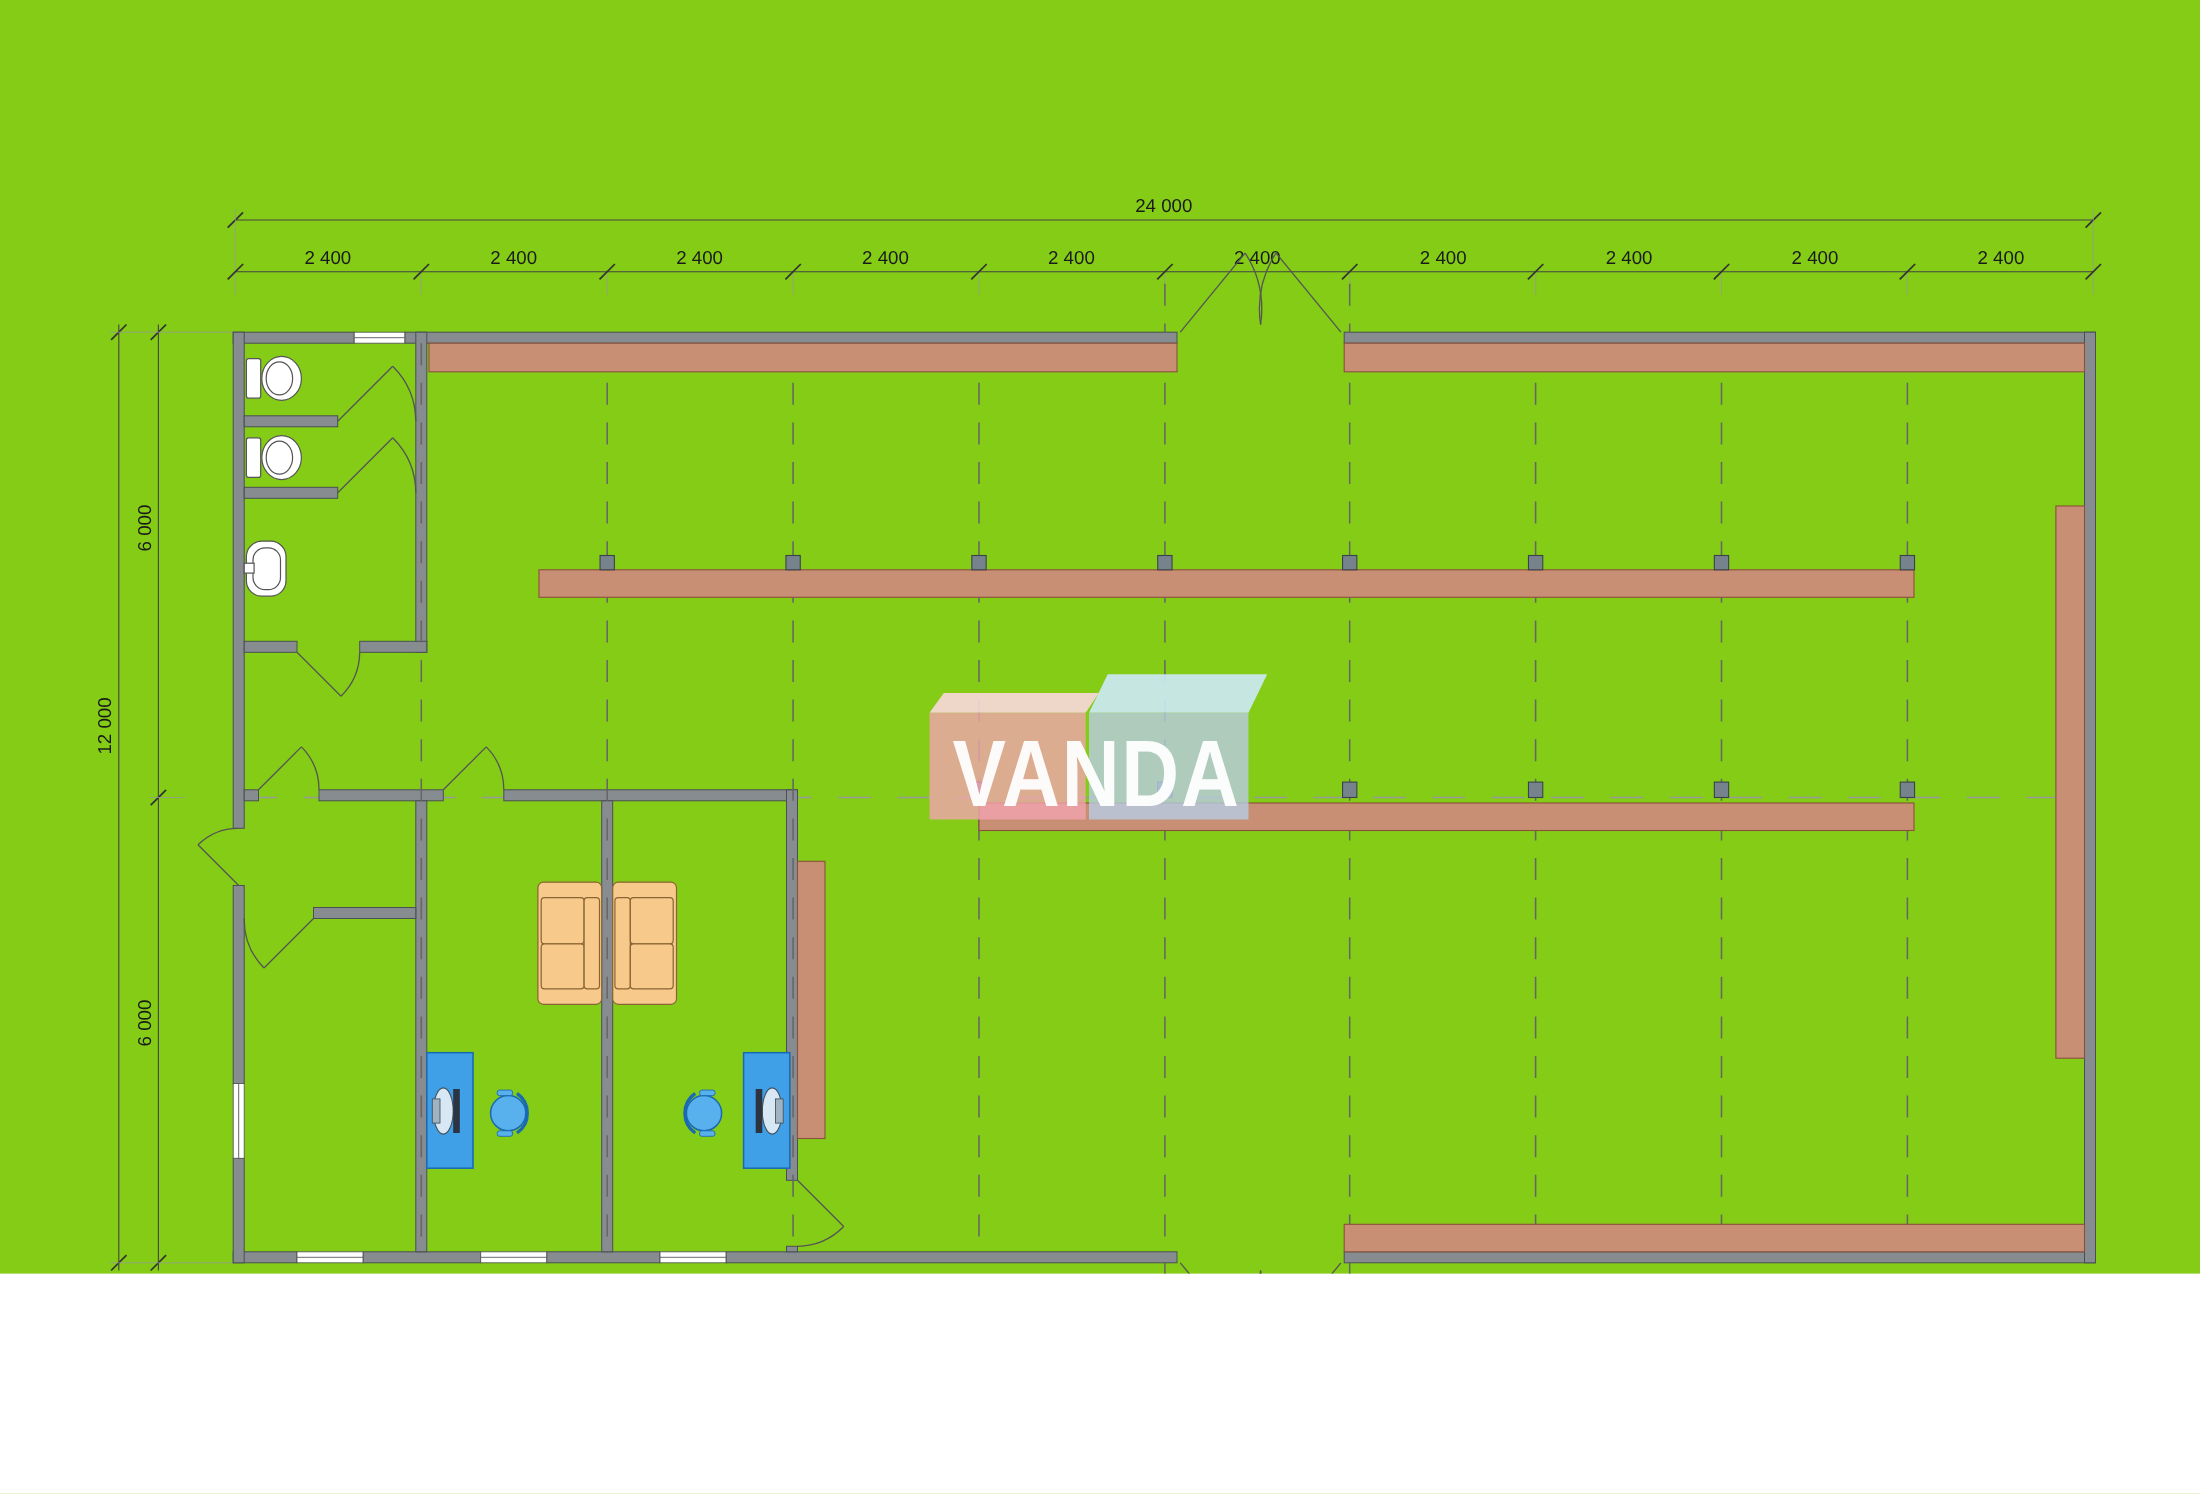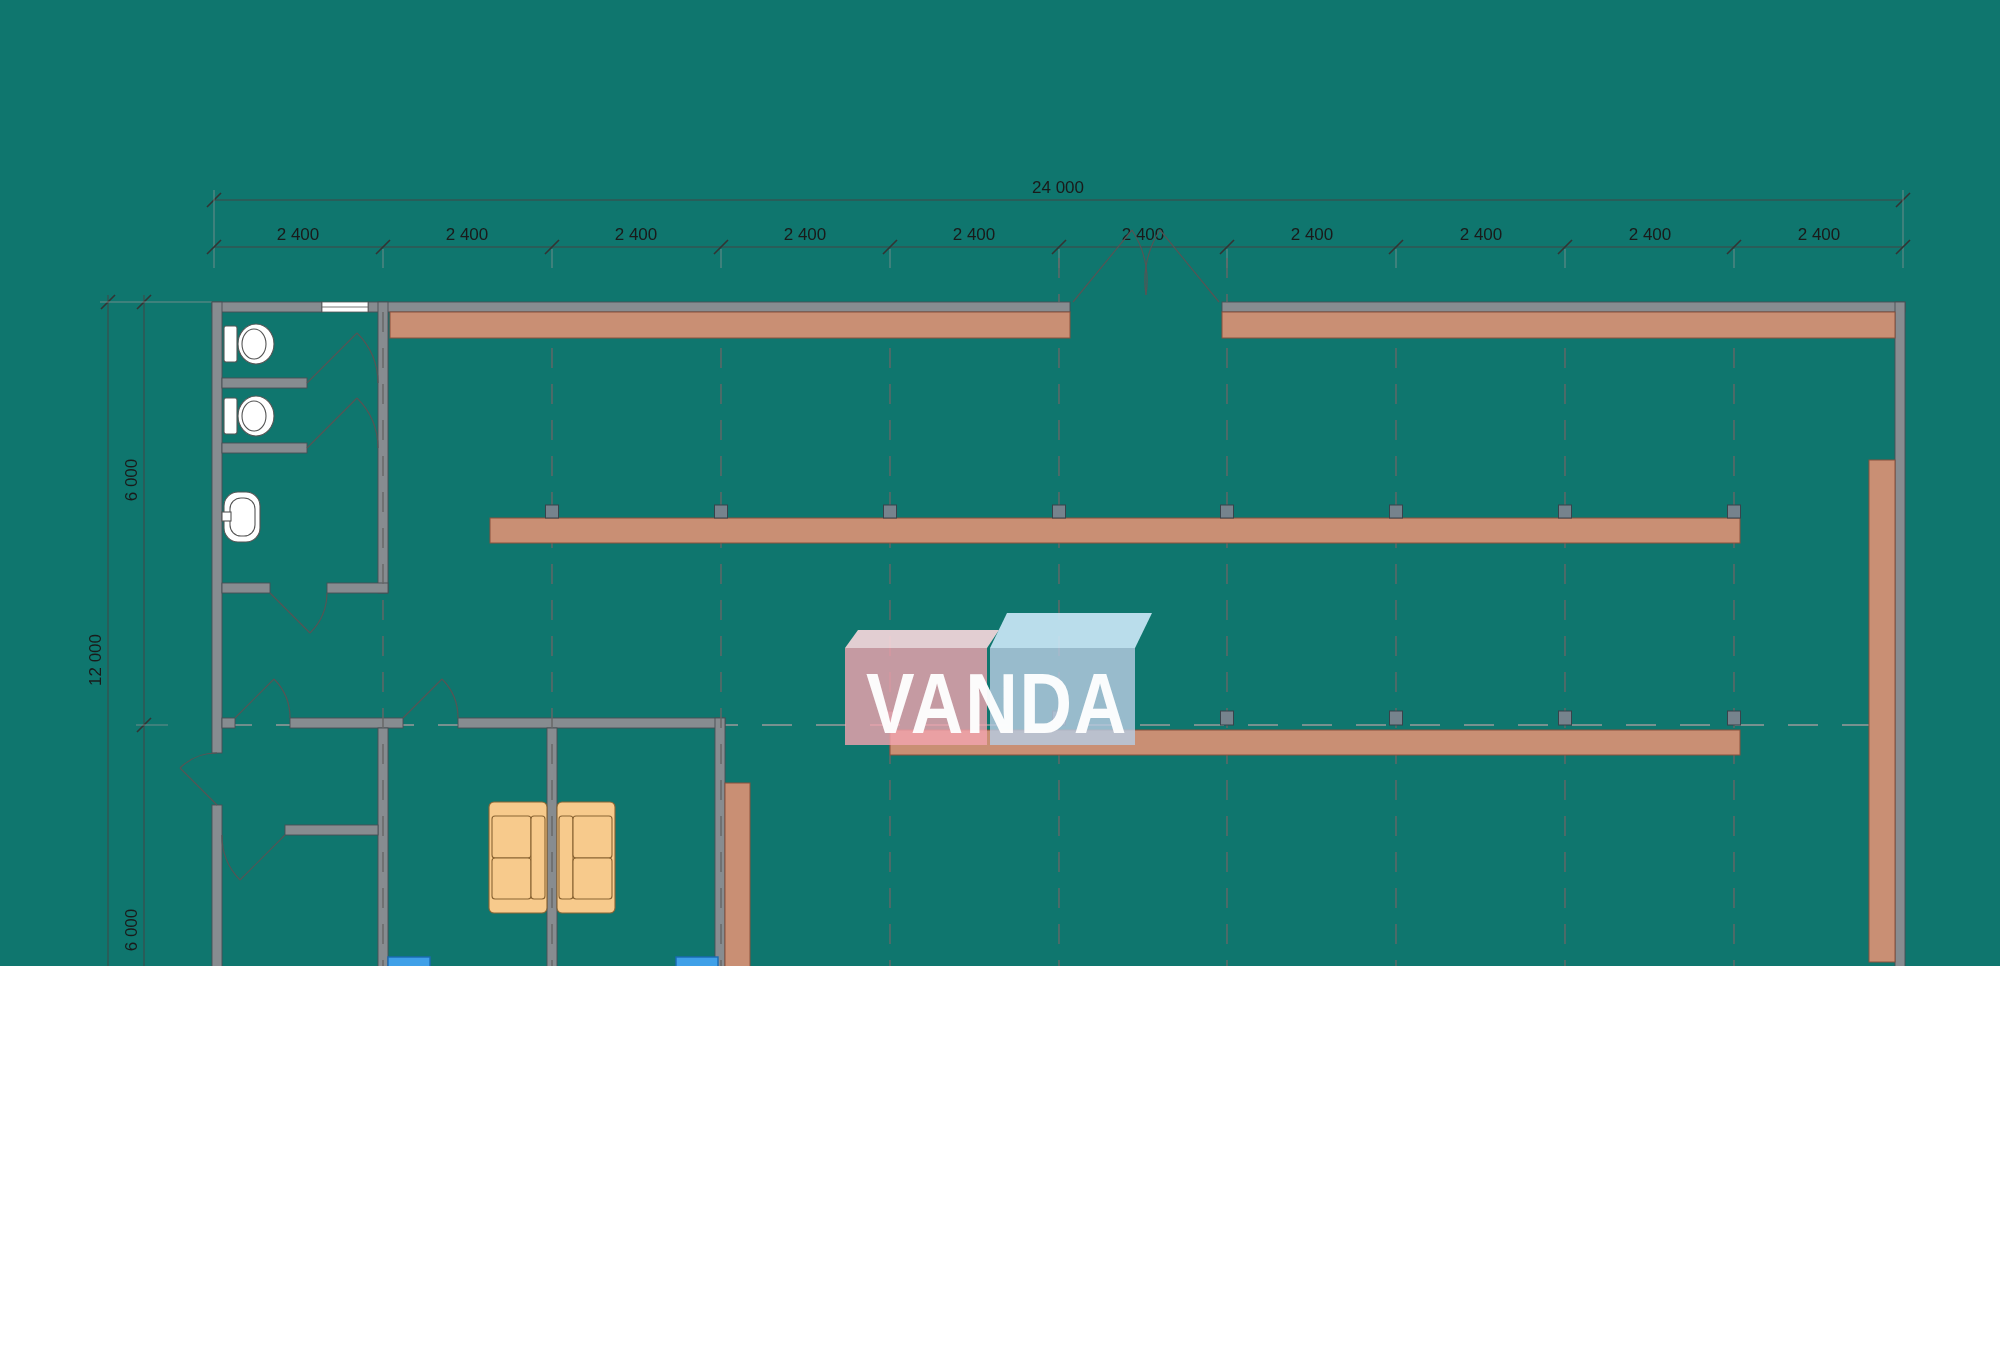--- a/index.html
+++ b/index.html
@@ -1,16 +1,16 @@
 <!DOCTYPE html>
 <html><head>
 <meta charset="utf-8">
 <style>
   html,body{margin:0;padding:0;background:#ffffff;}
-  .page{width:2000px;height:966px;position:relative;background:#0f766e;overflow:hidden;}
+  .page{width:2000px;height:1158px;position:relative;background:#84cc16;overflow:hidden;}
   svg{display:block;}
   text{font-family:"Liberation Sans","DejaVu Sans",sans-serif;}
   .dimtxt{font-size:17px;fill:#1a1a1a;}
   .dimline{stroke:#444;stroke-width:1;}
   .tick{stroke:#333;stroke-width:1.6;}
   .ext{stroke:#999;stroke-width:0.7;}
   .gridv{stroke:#666;stroke-width:1.4;stroke-dasharray:20 16;}
   .gridh{stroke:#9a9a9a;stroke-width:1.4;stroke-dasharray:30 24;}
   .wall{stroke:#4a4f54;stroke-width:0.9;}
   .shelf{stroke:#8a503c;stroke-width:1;}

